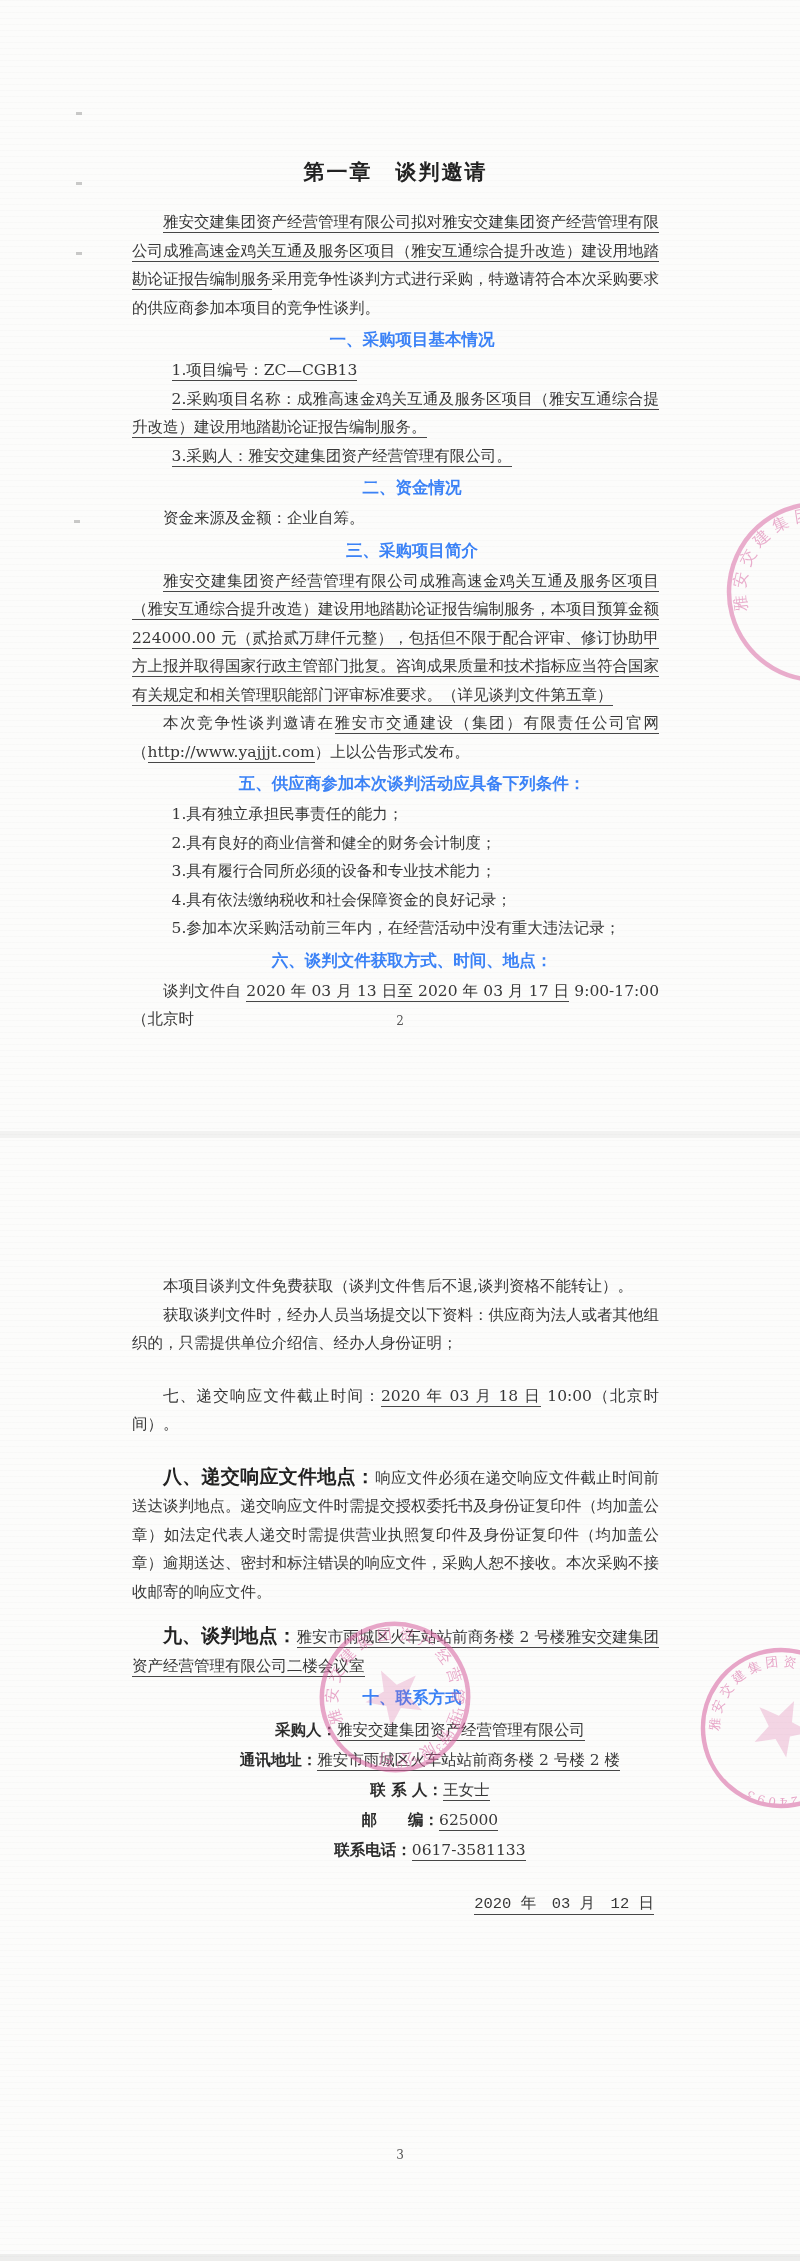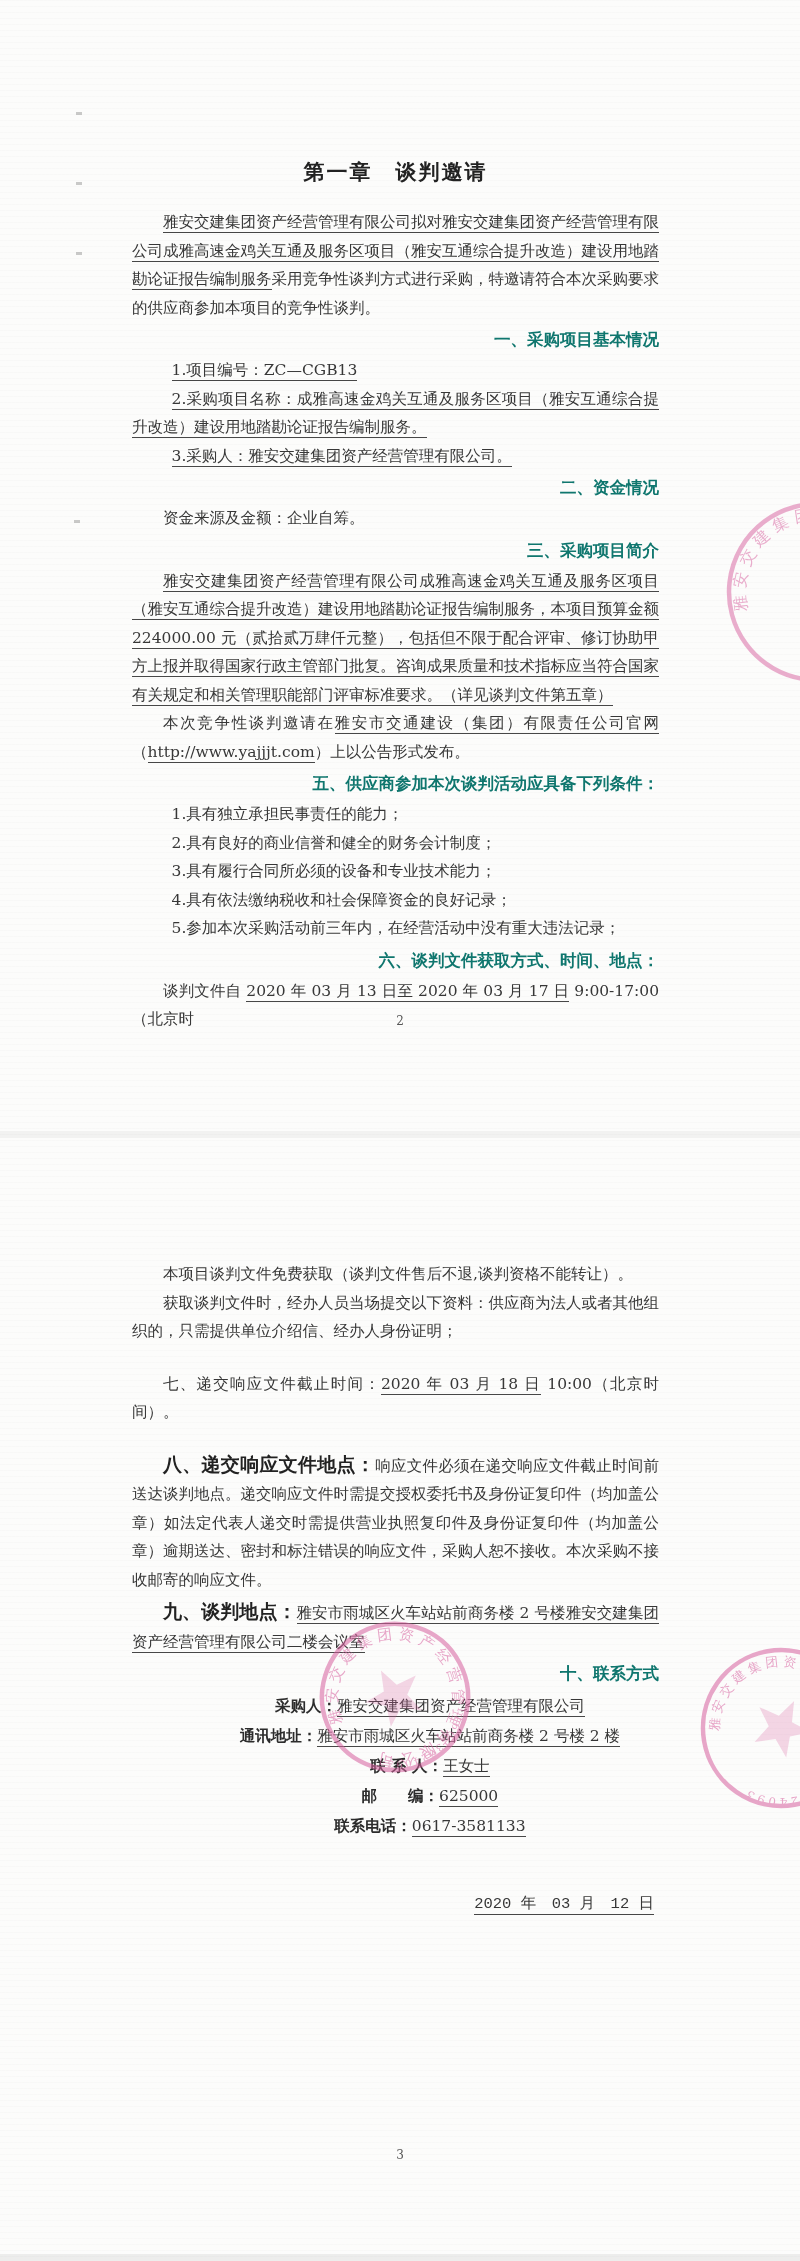--- a/index.html
+++ b/index.html
@@ -17,25 +17,25 @@
   .content{position:absolute;left:132px;width:527px;}
   .page1{top:145px;}
   .page2{top:1256px;}
 
   .title{font-family:"Liberation Sans","DejaVu Sans",sans-serif;font-weight:bold;
          font-size:21px;color:#222;text-align:center;letter-spacing:2px;margin:12px 0 21px 0;line-height:30px;}
   p{margin:0;font-size:15.5px;line-height:28.5px;text-align:justify;color:#373737;}
   .ind{text-indent:2em;}
   .item{text-indent:2.55em;}
   .sec-h{font-family:"Liberation Sans","DejaVu Sans",sans-serif;font-weight:bold;font-size:16.5px;
-         color:#0f766e;line-height:31px;margin:2px 0 1px 0;text-indent:2em;text-align:right;}
+         color:#3b82f6;line-height:31px;margin:2px 0 1px 0;text-indent:2em;text-align:center;}
   .u{border-bottom:1.2px solid #474747;padding-bottom:1px;}
   .b{font-family:"Liberation Sans","DejaVu Sans",sans-serif;font-weight:bold;font-size:19px;color:#222;}
   .gap-s{margin-top:24px;}
-  .gap-xs{margin-top:4px;}
+  .gap-xs{margin-top:16px;}
   .contacts{margin-left:4.3em;margin-top:2px;}
   .contacts p{line-height:30px;text-align:center;}
   .c-label{font-weight:bold;color:#2c2c2c;}
   .pn{position:absolute;left:0;right:0;text-align:center;font-size:12px;color:#555;}
   .pn1{top:1014px;} .pn2{top:2148px;}
   .date-line{position:absolute;right:146px;top:1893px;font-size:15.5px;color:#373737;font-family:Liberation Mono, monospace;}
 
   .stamp{position:absolute;filter:blur(.4px);}
   .stamp-a{left:310px;top:1612px;opacity:.55;}
   .stamp-b{left:712px;top:492px;opacity:.5;}

